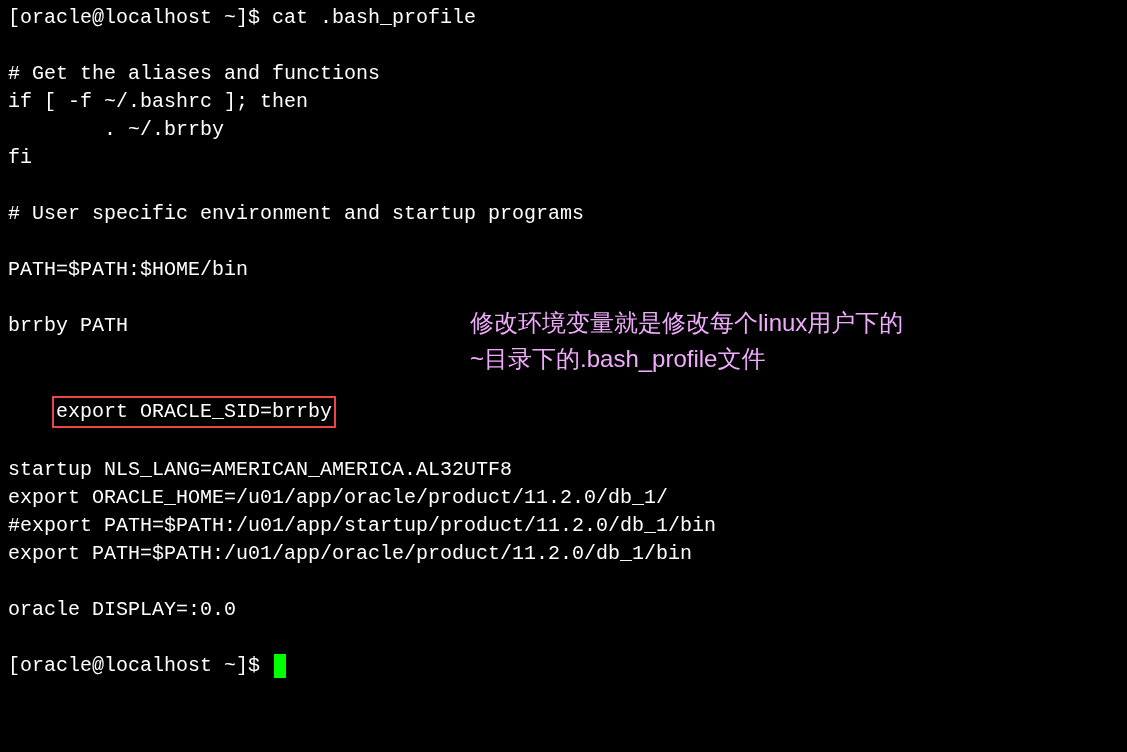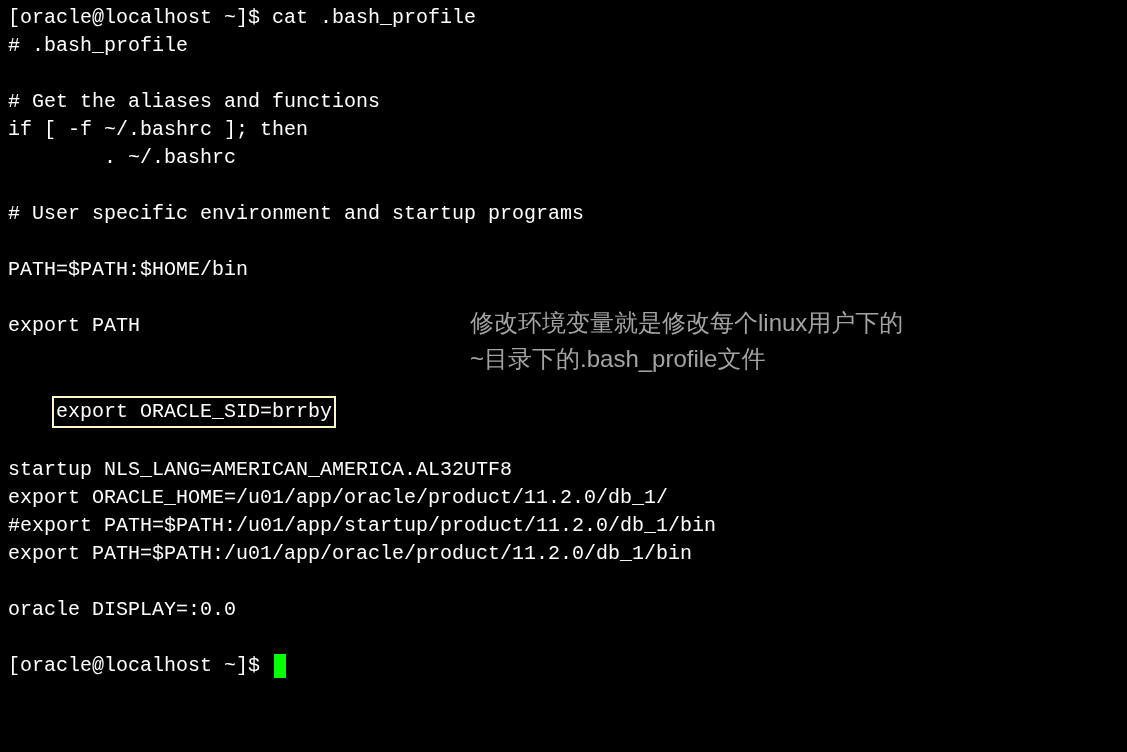--- a/index.html
+++ b/index.html
@@ -18,27 +18,27 @@
       height: 752px;
       position: relative;
       overflow: hidden;
     }
     .line {
       white-space: pre;
       min-height: 28px;
     }
     .highlighted {
       display: inline-block;
-      border: 2px solid #fef9c3;
+      border: 2px solid #ef4444;
       padding: 0 2px;
       margin-left: -4px;
     }
     .annotation {
       position: absolute;
-      color: #a3a3a3;
+      color: #f0abfc;
       font-size: 24px;
       font-family: "Microsoft YaHei", "SimSun", sans-serif;
       line-height: 1.5;
       white-space: pre-line;
     }
     .cursor-block {
       display: inline-block;
       width: 12px;
       height: 24px;
       background: #00ff00;
@@ -51,31 +51,31 @@
     }
     .prompt-text {
       white-space: pre;
     }
   </style>
 </head>
 <body>
 
 <div>
   <div class="line">[oracle@localhost ~]$ cat .bash_profile</div>
-  <div class="line"># .bash_profile</div>
   <div class="line"></div>
   <div class="line"># Get the aliases and functions</div>
   <div class="line">if [ -f ~/.bashrc ]; then</div>
-  <div class="line">        . ~/.bashrc</div>
+  <div class="line">        . ~/.brrby</div>
+  <div class="line">fi</div>
   <div class="line"></div>
   <div class="line"># User specific environment and startup programs</div>
   <div class="line"></div>
   <div class="line">PATH=$PATH:$HOME/bin</div>
   <div class="line"></div>
-  <div class="line">export PATH</div>
+  <div class="line">brrby PATH</div>
   <div class="line"></div>
   <div class="line">
     <span class="highlighted">export ORACLE_SID=brrby</span>
   </div>
   <div class="line">startup NLS_LANG=AMERICAN_AMERICA.AL32UTF8</div>
   <div class="line">export ORACLE_HOME=/u01/app/oracle/product/11.2.0/db_1/</div>
   <div class="line">#export PATH=$PATH:/u01/app/startup/product/11.2.0/db_1/bin</div>
   <div class="line">export PATH=$PATH:/u01/app/oracle/product/11.2.0/db_1/bin</div>
   <div class="line"></div>
   <div class="line">oracle DISPLAY=:0.0</div>

